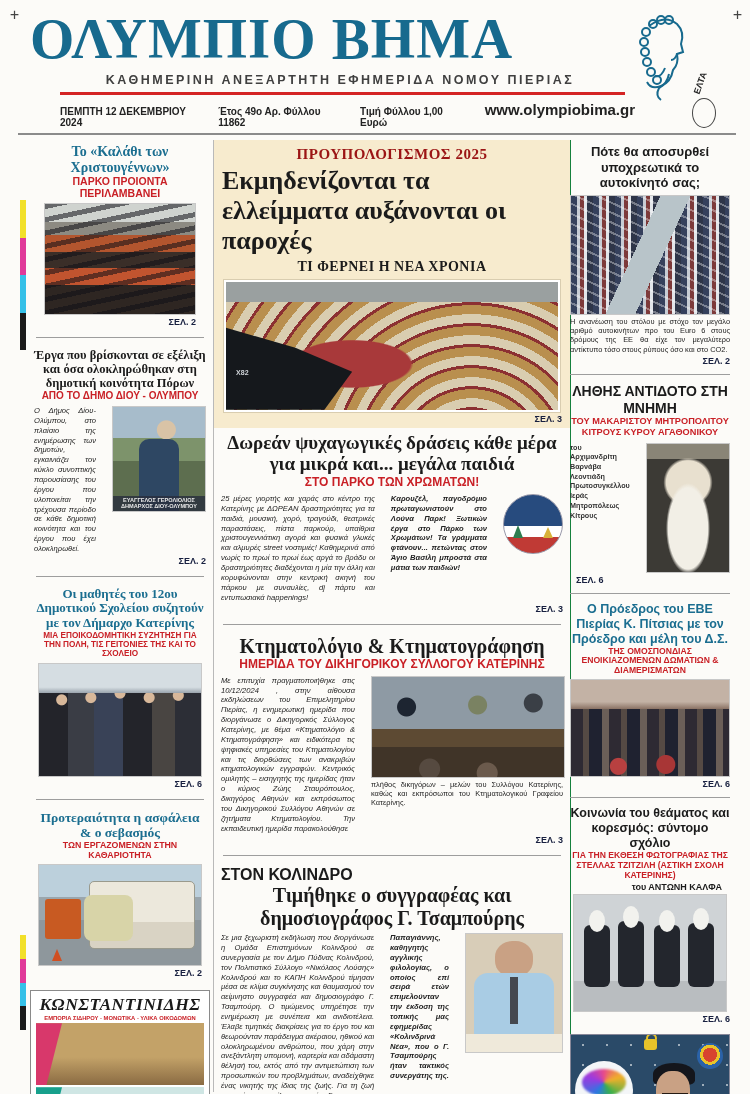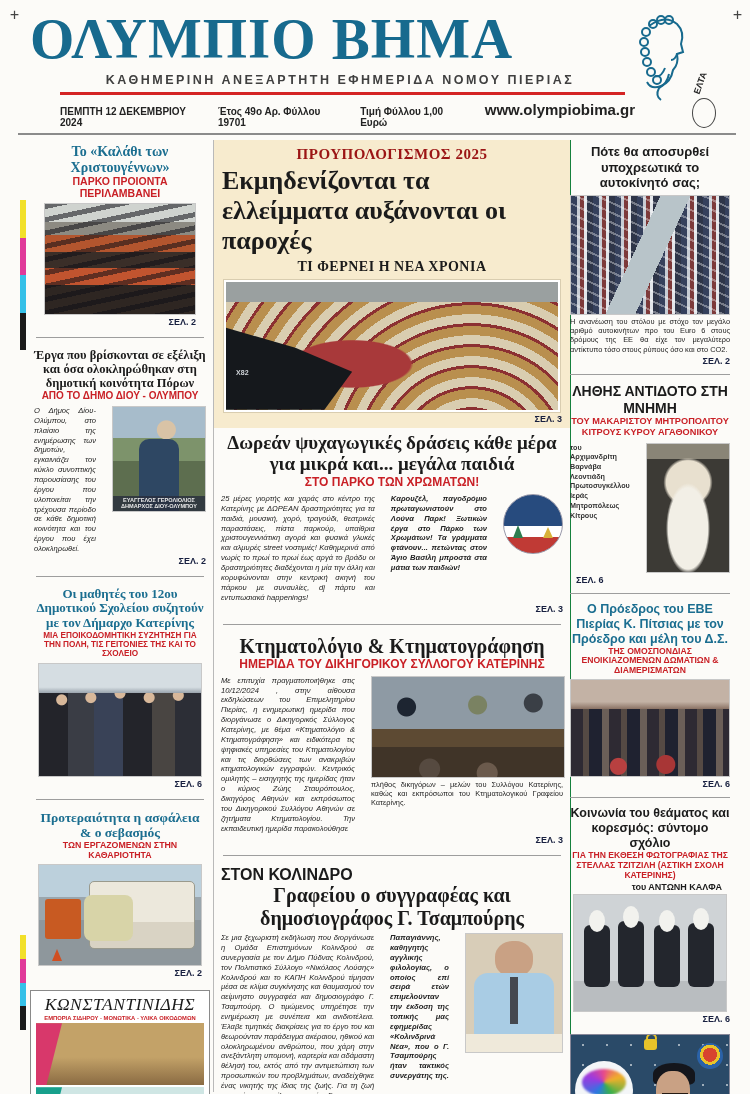--- a/index.html
+++ b/index.html
@@ -108,21 +108,21 @@
       linear-gradient(180deg,#8a8577 0 12%,#3c3a35 12%)}
   .p-ebe{height:96px;margin:3px 0 0;
     background:
       radial-gradient(circle at 60% 88%,#a83636 0 9px,rgba(0,0,0,0) 10px),
       radial-gradient(circle at 30% 90%,#b84040 0 8px,rgba(0,0,0,0) 9px),
       repeating-linear-gradient(90deg,#2e2a33 0 12px,#554a44 12px 18px,#1f2230 18px 31px,#6b5f58 31px 38px),
       #b9a79a}
   .p-ebe::before{content:"";position:absolute;left:0;right:0;top:0;height:30%;background:linear-gradient(180deg,#c3b2a5 0 75%,#8a7264)}
   
   .kad{border:1px solid #8a8a8a;margin-top:8px;padding:3px 3px 0;background:#fff}
-  .kad-name{font-family:"Liberation Serif",serif;font-weight:normal;font-style:italic;font-size:17.5px;text-align:center;letter-spacing:.5px}
+  .kad-name{font-family:"Liberation Serif",serif;font-weight:bold;font-style:italic;font-size:17.5px;text-align:center;letter-spacing:.5px}
   .kad-line{font-size:5.8px;font-weight:bold;color:#c92026;text-align:center;margin-bottom:2px}
   .kstrip{position:relative;height:62px;margin:2px 2px 0;overflow:hidden}
   .kstrip .chev{position:absolute;left:0;top:0;bottom:0;width:26px;clip-path:polygon(0 0,100% 0,40% 100%,0 100%)}
   .ks1{background:linear-gradient(180deg,#c3a268 0 55%,#8a6b43);}
   .ks1 .chev{background:#d8386b}
   .ks2{background:linear-gradient(180deg,#cfe6e4 0 55%,#7fb3ad)}
   .ks2 .chev{background:#17a08c}
   
   .main-panel{background:#f7ebce;padding:6px 8px 4px;margin:0 -3px}
   .kicker{font-family:"Liberation Serif",serif;font-weight:bold;font-size:15px;color:#9b1515;text-align:center;letter-spacing:.5px}
@@ -192,21 +192,21 @@
         <circle cx="16" cy="50" r="4"></circle>
           <circle cx="20" cy="60" r="4"></circle>
           <circle cx="26" cy="68" r="4"></circle>
         <path d="M34,56 Q30,66 24,64 M38,62 Q36,72 28,76 Q24,84 30,88"></path>
       </g>
     </svg>
     <div class="mh-sub">ΚΑΘΗΜΕΡΙΝΗ ΑΝΕΞΑΡΤΗΤΗ ΕΦΗΜΕΡΙΔΑ ΝΟΜΟΥ ΠΙΕΡΙΑΣ</div>
     <div class="mh-redrule"></div>
     <div class="mh-dateline">
       <span>ΠΕΜΠΤΗ 12 ΔΕΚΕΜΒΡΙΟΥ 2024</span>
-      <span>Έτος 49ο Αρ. Φύλλου 19701</span>
+      <span>Έτος 49ο Αρ. Φύλλου 11862</span>
       <span>Τιμή Φύλλου 1,00 Ευρώ</span>
       <span class="mh-site">www.olympiobima.gr</span>
     </div>
     <div class="mh-elta">ΕΛΤΑ</div>
     <div class="mh-stamp"></div>
   </div>
   <div class="mh-grayrule"></div>
 
   <div class="col col-left">
 
@@ -304,21 +304,21 @@
           <div class="ph p-lawyers"></div>
           <div class="caption" style="margin-top:2px">πλήθος δικηγόρων – μελών του Συλλόγου Κατερίνης, καθώς και εκπρόσωποι του Κτηματολογικού Γραφείου Κατερίνης.</div>
         </div>
       </div>
       <div class="tag">ΣΕΛ. 3</div>
     </div>
     <div class="sep"></div>
 
     <div class="story">
       <div style="font-size:16px;font-weight:bold">ΣΤΟΝ ΚΟΛΙΝΔΡΟ</div>
-      <div class="hd-serif" style="font-size:20px">Γραφείου ο συγγραφέας και δημοσιογράφος Γ. Τσαμπούρης</div>
+      <div class="hd-serif" style="font-size:20px">Τιμήθηκε ο συγγραφέας και δημοσιογράφος Γ. Τσαμπούρης</div>
       <div class="row">
         <div class="body-txt" style="flex:2.6;font-style:italic">Σε μια ξεχωριστή εκδήλωση που διοργάνωσε η Ομάδα Επιστημόνων Κολινδρού σε συνεργασία με τον Δήμο Πύδνας Κολινδρού, τον Πολιτιστικό Σύλλογο «Νικόλαος Λούσης» Κολινδρού και το ΚΑΠΗ Κολινδρού  τίμησαν μέσα σε κλίμα συγκίνησης και θαυμασμού τον αείμνηστο συγγραφέα και δημοσιογράφο Γ. Τσαμπούρη. Ο τιμώμενος υπηρέτησε την ενημέρωση με συνέπεια και ανιδιοτέλεια. Έλαβε τιμητικές διακρίσεις για το έργο του και θεωρούνταν παράδειγμα ακέραιου, ηθικού και ολοκληρωμένου ανθρώπου, που χάρη στην ανεξάντλητη υπομονή, καρτερία και αδάμαστη θέλησή του, εκτός από την αντιμετώπιση των προσωπικών του προβλημάτων, αναδείχθηκε ένας νικητής της ίδιας της ζωής. Για τη ζωή και το έργο του μίλησε αρχικά ο Γ.</div>
         <div class="body-txt" style="flex:1;font-style:italic;font-weight:bold">Παπαγιάννης, καθηγητής αγγλικής φιλολογίας, ο οποίος επί σειρά ετών επιμελούνταν την έκδοση της τοπικής μας εφημερίδας «Κολινδρινά Νέα», που ο Γ. Τσαμπούρης ήταν τακτικός συνεργάτης της.</div>
         <div class="ph p-author">
           <div class="head"></div>
             <div class="shirt"></div>
             <div class="tie"></div>
             <div class="desk"></div>
         </div>
       </div>

